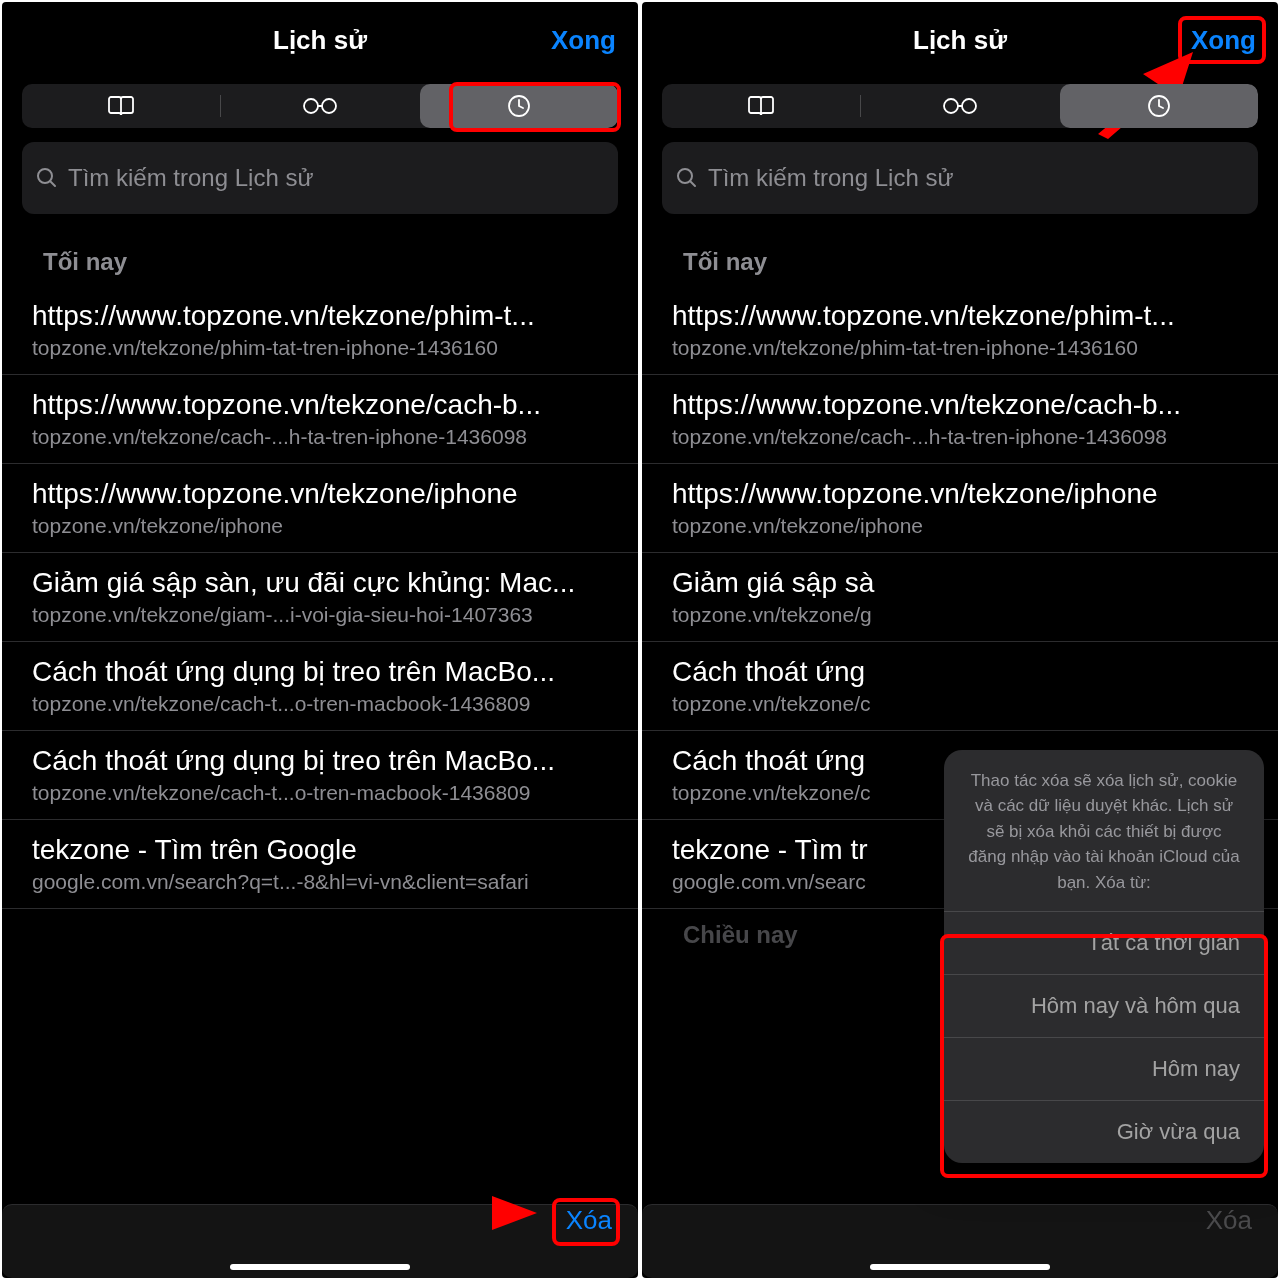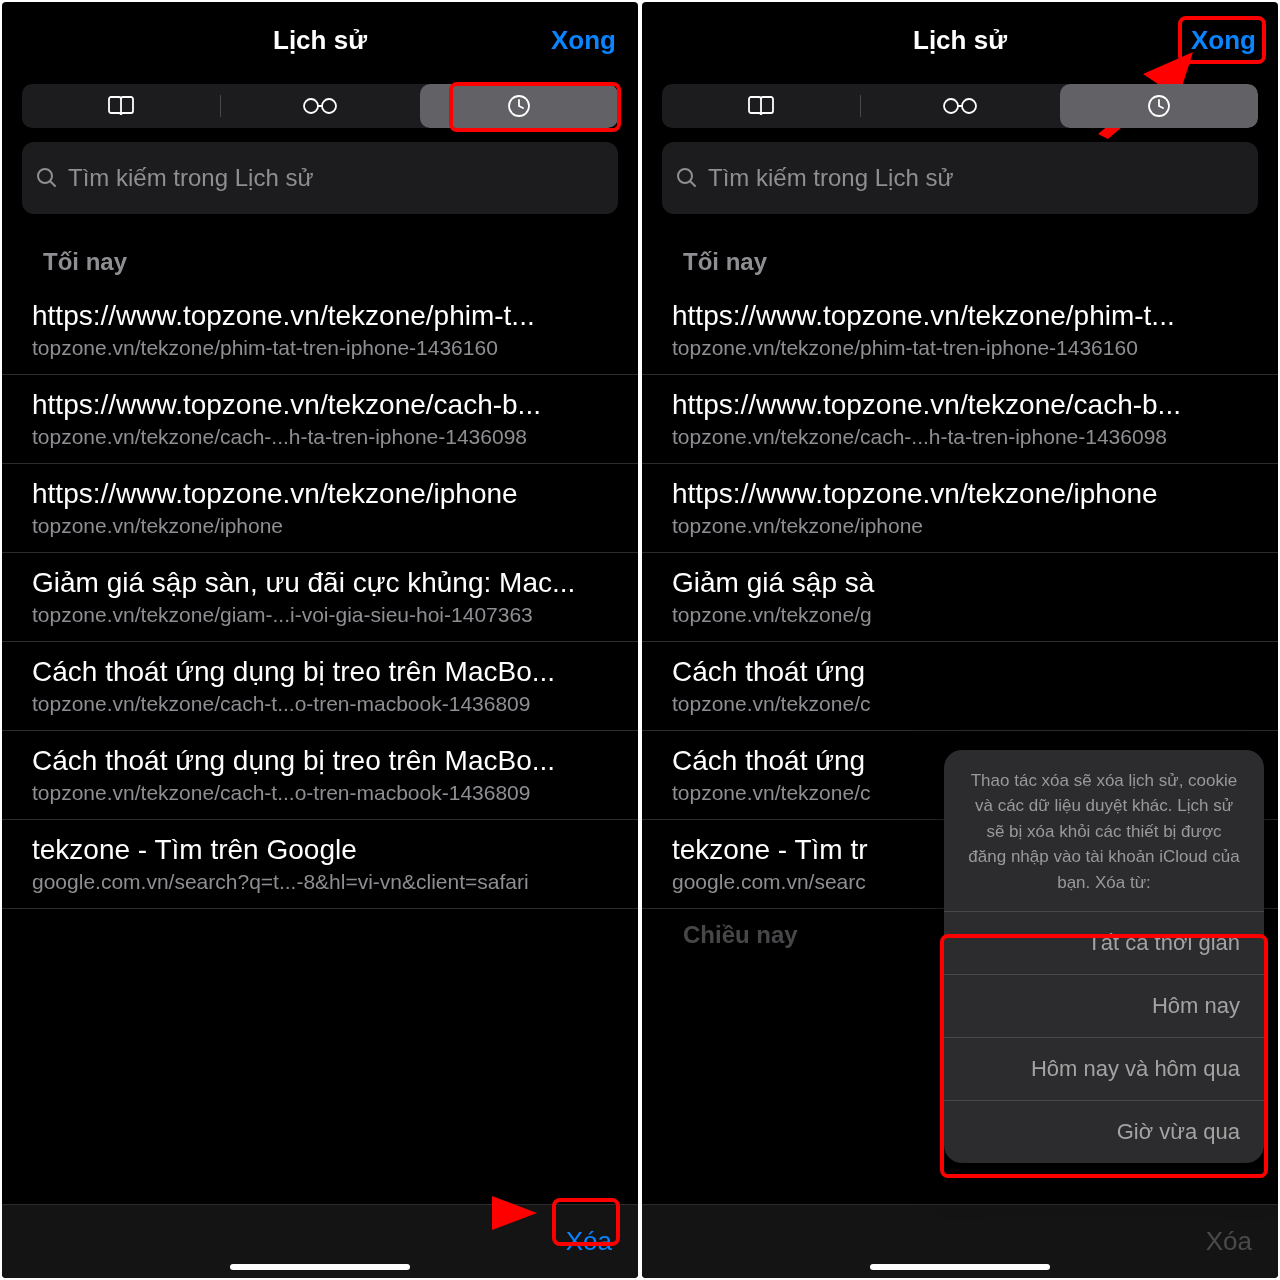--- a/index.html
+++ b/index.html
@@ -105,26 +105,26 @@
   .hist-url {
     color: #8e8e93;
     font-size: 21px;
     white-space: nowrap;
     overflow: hidden;
     text-overflow: ellipsis;
   }
   .toolbar {
     height: 74px;
     display: flex;
-    align-items: center;
     justify-content: flex-end;
     padding: 0 26px;
     background: #141414;
     border-top: 0.5px solid #2c2c2e;
     margin-top: auto;
+    border-radius: 10px;
   }
   .toolbar-btn {
     color: #0a84ff;
     font-size: 26px;
     font-weight: 400;
   }
   .toolbar-btn.disabled { color: #4a4a4c; }
   .home-indicator {
     position: absolute;
     bottom: 8px;
@@ -335,22 +335,22 @@
           <div class="hist-title">tekzone - Tìm tr</div>
           <div class="hist-url">google.com.vn/searc</div>
         </div>
       <div class="section-header" style="opacity:.5">Chiều nay</div>
     </div>
   </div>
 
   <div class="popover">
     <div class="popover-msg">Thao tác xóa sẽ xóa lịch sử, cookie và các dữ liệu duyệt khác. Lịch sử sẽ bị xóa khỏi các thiết bị được đăng nhập vào tài khoản iCloud của bạn. Xóa từ:</div>
     <div class="popover-opt">Tất cả thời gian</div>
+    <div class="popover-opt">Hôm nay và hôm qua</div>
     <div class="popover-opt">Hôm nay</div>
-    <div class="popover-opt">Hôm nay và hôm qua</div>
     <div class="popover-opt">Giờ vừa qua</div>
   </div>
   <div class="red-box" style="bottom:100px; right:10px; width:328px; height:244px;"></div>
 
   <div class="toolbar">
     <div class="toolbar-btn disabled">Xóa</div>
   </div>
   <div class="home-indicator"></div>
 </div>
 

